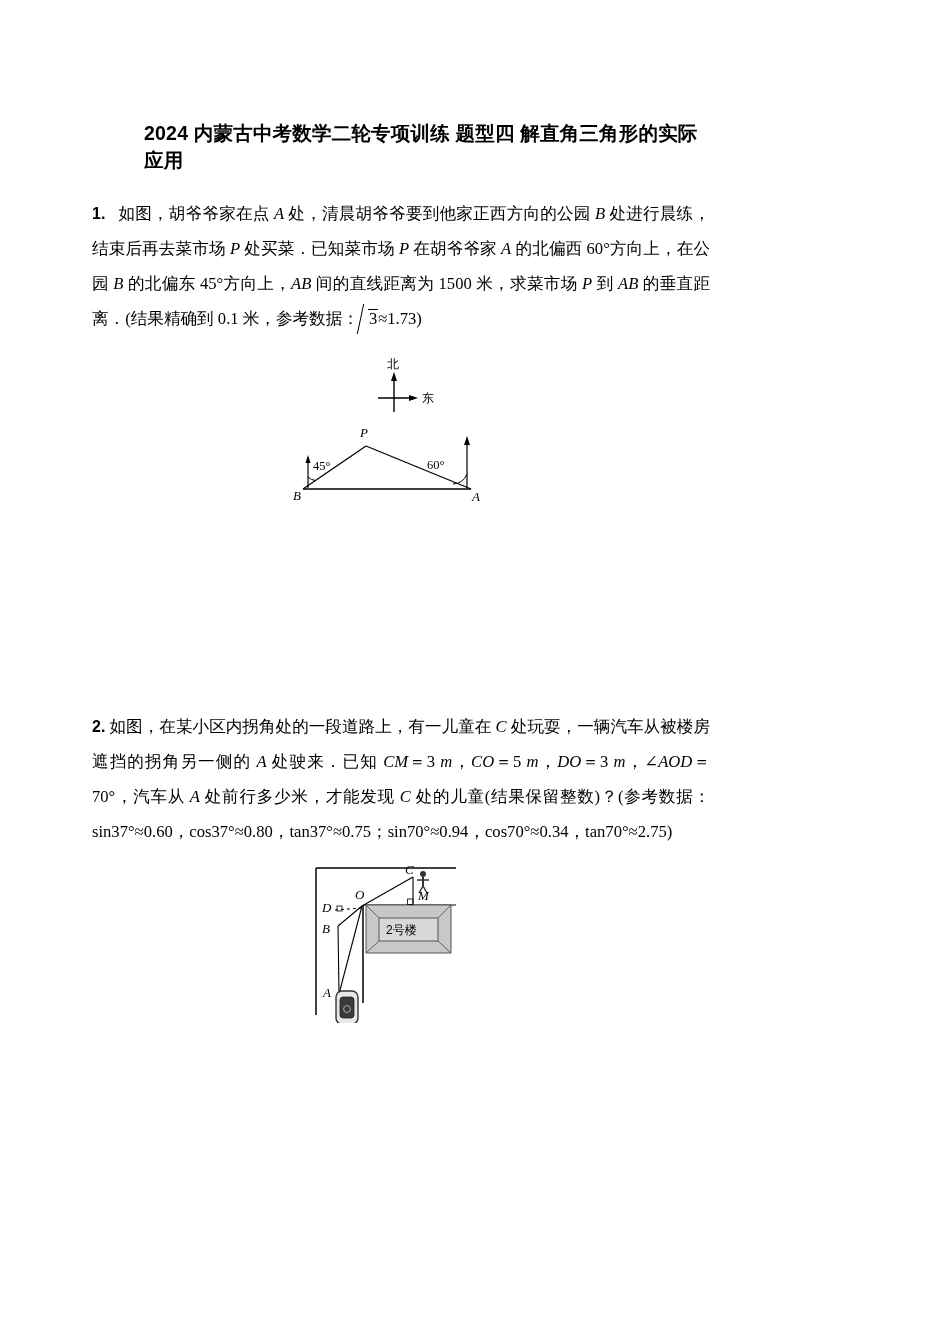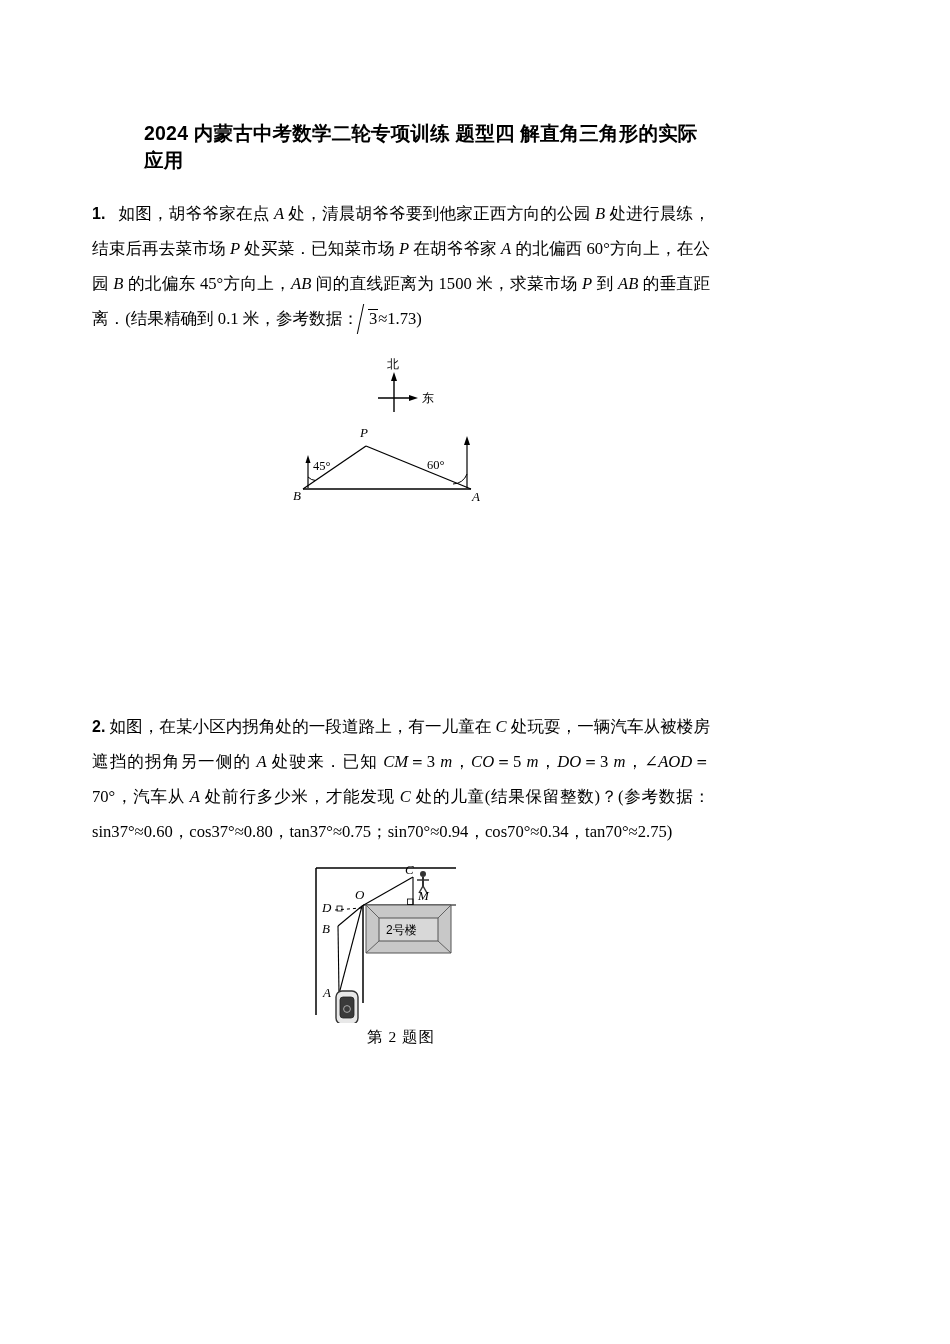--- a/index.html
+++ b/index.html
@@ -204,16 +204,15 @@
 
       <g>
         <text class="lbl" x="104" y="11">C</text>
         <text class="lbl" x="117" y="37">M</text>
         <text class="lbl" x="54" y="36">O</text>
         <text class="lbl" x="21" y="49">D</text>
         <text class="lbl" x="21" y="70">B</text>
         <text class="lbl" x="22" y="134">A</text>
       </g>
     </svg>
-    <div class="fig-caption">第 2 题图</div>
   </div>
 
 </div>
 
 </body></html>

